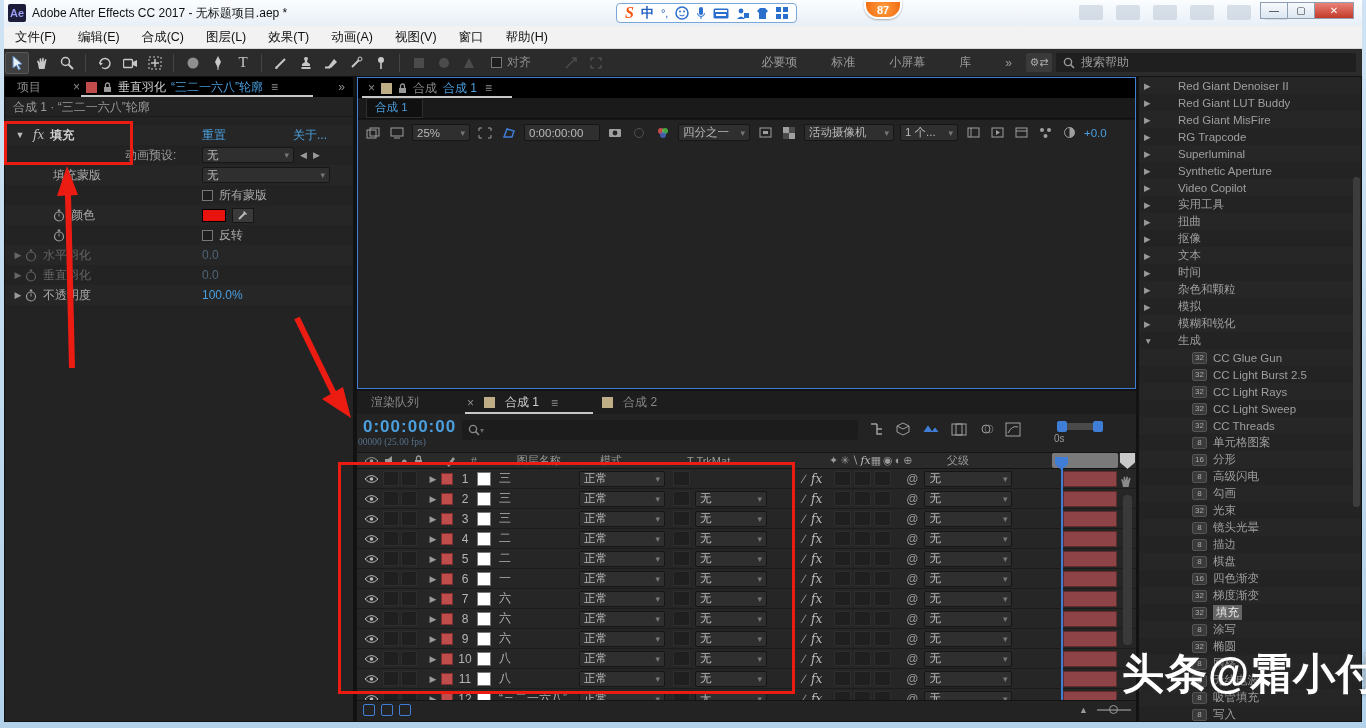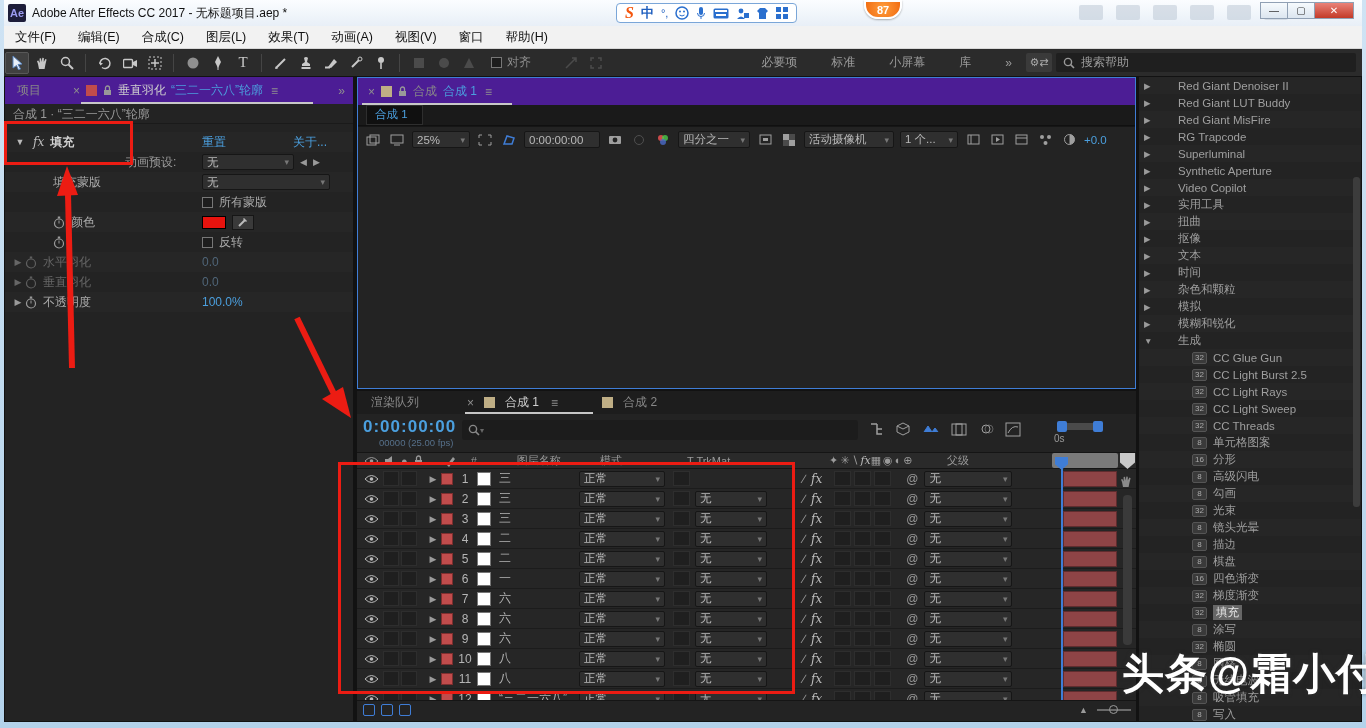--- a/index.html
+++ b/index.html
@@ -41,21 +41,21 @@
   .snapbox{display:flex;align-items:center;gap:5px;font-size:12px;color:#8f8f8f;margin-left:10px;}
   .cb{width:11px;height:11px;border:1px solid #777;background:#1d1d1d;display:inline-block;}
   .ws{margin-left:auto;display:flex;align-items:center;gap:34px;font-size:12px;color:#9a9a9a;padding-right:14px;}
   .wsbtn{cursor:default;}
   .helpwrap{display:flex;align-items:center;gap:4px;margin-right:6px;}
   .gearbox{width:26px;height:19px;background:#3a3a3a;border-radius:2px;display:flex;align-items:center;justify-content:center;color:#aaa;font-size:11px;}
   .helpfield{width:300px;height:19px;background:#1f1f1f;border-radius:2px;display:flex;align-items:center;gap:6px;
     padding:0 7px;color:#9a9a9a;font-size:12px;}
   
   .panel{position:absolute;background:#232323;}
-  .tabbar{height:27px;background:#4c1d95;display:flex;align-items:center;font-size:12px;color:#888;}
+  .tabbar{height:20px;background:#000000;display:flex;align-items:center;font-size:12px;color:#888;}
   .tab-active{color:#cfcfcf;}
   .underline{position:absolute;height:2px;background:#c8c8c8;}
   .dd{background:#2f2f2f;border:1px solid #161616;border-radius:2px;height:16px;display:inline-flex;
     align-items:center;justify-content:space-between;color:#b9b9b9;font-size:11.5px;padding:0 4px;}
   .dd .cgl{color:#777;font-size:9px;margin-left:5px;}
   .bluetxt{color:#4b9fde;}
   .sq-red{width:11px;height:11px;background:#c14c4c;display:inline-block;}
   .sq-tan{width:11px;height:11px;background:#bfae85;display:inline-block;}
   .menuglyph{color:#8f8f8f;}
   
@@ -80,21 +80,21 @@
   .cv-pink{position:absolute;left:250px;top:184px;width:276px;height:25px;background:#f6cbd6;}
   .cv-sel{position:absolute;left:235px;top:181px;width:320px;height:47px;border:1px solid #5c6fa3;}
   .cv-tools{height:26px;background:#232323;border-top:1px solid #161616;display:flex;align-items:center;gap:6px;padding:0 6px;color:#9f9f9f;font-size:11.5px;}
   .cv-tools .dd{height:17px;}
   .ico{display:inline-flex;align-items:center;justify-content:center;width:18px;height:18px;}
   
   #tlp{left:357px;top:391px;width:779px;height:330px;overflow:hidden;}
   .tl-tabs{height:23px;background:#1d1d1d;display:flex;align-items:center;font-size:12px;color:#888;gap:4px;}
   .tl-ctl{height:38px;display:flex;align-items:flex-start;position:relative;}
   .tl-tc{color:#4b9fde;font-size:17px;font-weight:bold;letter-spacing:1px;padding:3px 0 0 6px;}
-  .tl-fi{color:#56708a;font-size:9.5px;padding-left:22px;}
+  .tl-fi{color:#56708a;font-size:9.5px;padding-left:1px;font-family:Liberation Serif, serif;}
   .tl-search{position:absolute;left:105px;top:6px;width:396px;height:20px;background:#1c1c1c;border-radius:3px;
     display:flex;align-items:center;padding:0 6px;color:#888;}
   .tl-icons{position:absolute;left:512px;top:8px;display:flex;gap:11px;align-items:center;}
   .tl-zoom{position:absolute;left:700px;top:9px;width:46px;height:7px;background:#4a4a4a;border-radius:3px;}
   .tl-zoom i{position:absolute;top:-2px;width:10px;height:11px;background:#3f7dd6;border-radius:2px;}
   .tl-head{height:17px;background:#2a2a2a;border-top:1px solid #151515;border-bottom:1px solid #151515;
     display:flex;align-items:center;font-size:11px;color:#9a9a9a;position:relative;}
   .tl-rows{position:relative;height:231px;overflow:hidden;}
   .tl-row{height:20px;display:flex;align-items:center;font-size:12px;color:#b5b5b5;border-bottom:1px solid #1c1c1c;background:#262626;}
   .cell{width:16px;height:15px;background:#1f1f1f;border:1px solid #2e2e2e;margin-right:2px;}

